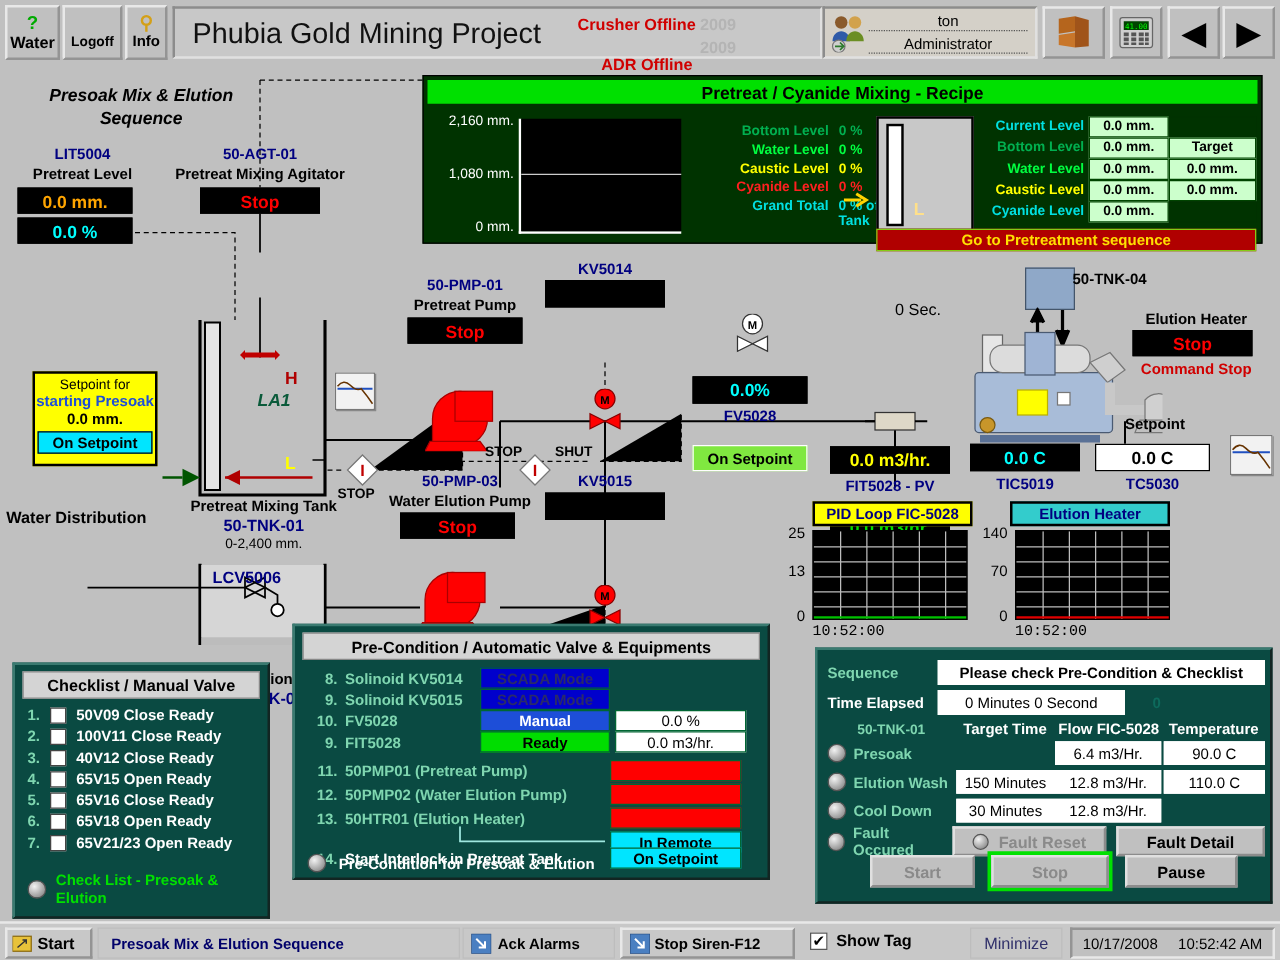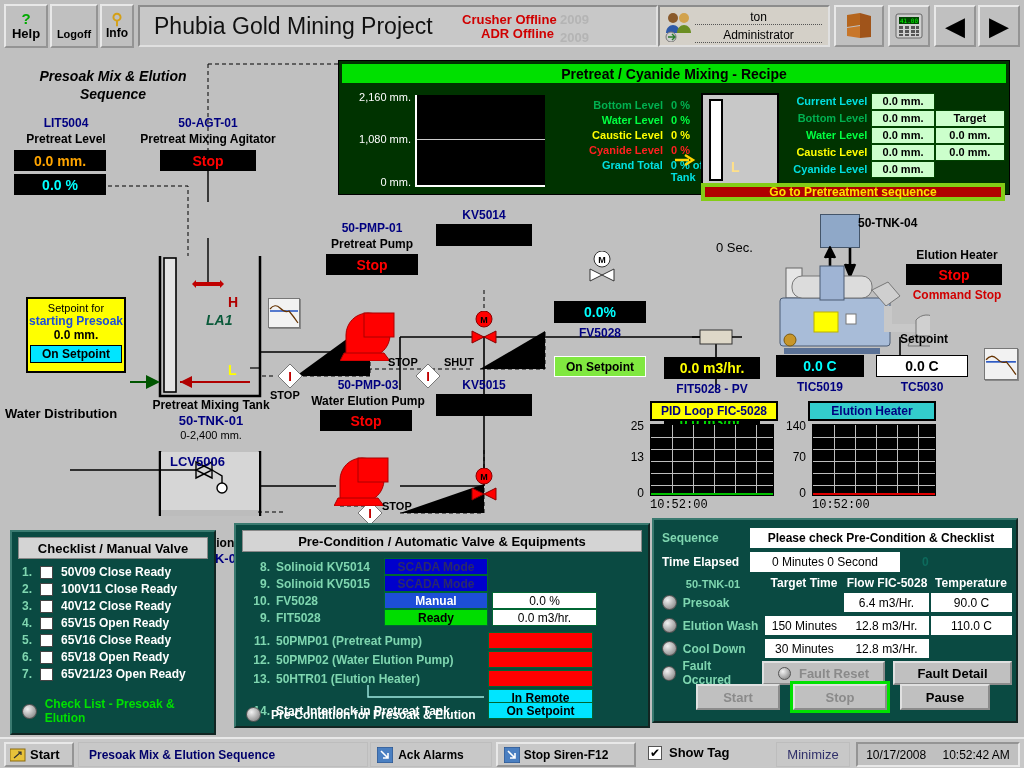--- a/index.html
+++ b/index.html
@@ -55,21 +55,21 @@
     margin:3px; height:19px; background:#00e000; color:#000;
     font-size:14px; font-weight:bold; display:flex; align-items:center; justify-content:center;
   }
   .rx-lab { font-size:11px; font-weight:bold; text-align:right; }
   .lvl-cell {
     background:#ccffcc; border:1px solid #004400; color:#000;
     font-size:11px; font-weight:bold; text-align:center;
   }
   #goto-pre {
     background:#b00000; color:#ffe000; font-size:12px; font-weight:bold;
-    display:flex; align-items:center; justify-content:center; border:4px solid #84cc16;
+    display:flex; align-items:center; justify-content:center; border:1px solid #84cc16;
     cursor:pointer;
   }
 
   
   .mlab { position:absolute; font-size:12px; font-weight:bold; color:#000080; text-align:center; }
   .mlabk { position:absolute; font-size:12px; font-weight:bold; color:#000; text-align:center; }
   .stopbox {
     background:#000; color:#ff0000; font-weight:bold; font-size:14px;
     display:flex; align-items:center; justify-content:center; border:1px solid #000;
   }
@@ -112,37 +112,37 @@
   .trendbase { position:absolute; left:0; height:2px; bottom:0; }
 </style>
 </head>
 <body>
 
 <div id="root">
 
   <div id="header" class="abs">
     <div class="hbtn abs" style="left:4px;top:4px;width:44px;height:44px;">
       <span class="glyph" style="color:#0a0;font-weight:bold;">?</span>
-      <span>Help</span>
+      <span>Water</span>
     </div>
     <div class="hbtn abs" style="left:50px;top:4px;width:48px;height:44px;justify-content:flex-end;padding-bottom:6px;">
       <span style="font-size:11px;">Logoff</span>
     </div>
     <div class="hbtn abs" style="left:100px;top:4px;width:34px;height:44px;">
       <span class="glyph" style="color:#d4a017;">⚲</span>
       <span style="font-size:12px;">Info</span>
     </div>
 
     <div id="title-bar" class="abs">
       <span>Phubia Gold Mining Project</span>
     </div>
 
     <div class="alarm-line" style="left:462px;top:12px;">Crusher Offline</div>
     <div class="alarm-ghost" style="left:560px;top:12px;">2009</div>
-    <div class="alarm-line" style="left:481px;top:26px;">ADR Offline</div>
+    <div class="alarm-line" style="left:481px;top:44px;">ADR Offline</div>
     <div class="alarm-ghost" style="left:560px;top:30px;">2009</div>
 
     <div id="user-box" class="abs">
       <svg width="32" height="32" viewBox="0 0 32 32" style="margin-left:3px;">
         <circle cx="10" cy="8" r="5" fill="#8a5a2b"></circle>
           <path d="M3 23c0-5 3.5-8 7-8s7 3 7 8z" fill="#2f5aa8"></path>
         <circle cx="21" cy="8" r="5" fill="#d2a24c"></circle>
           <path d="M14 23c0-5 3.5-8 7-8s7 3 7 8z" fill="#6b8e23"></path>
         <circle cx="8" cy="27" r="5" fill="#cfcfcf" stroke="#777"></circle>
           <path d="M5 27h6M9 24l3 3-3 3" stroke="#2b7a2b" fill="none" stroke-width="1.4"></path>
@@ -569,21 +569,21 @@
         <span class="ck-box"></span>
         <span class="ck-text" style="margin-left:8px;">65V21/23 Open Ready</span>
       </div>
     </div>
     <div style="position:absolute;left:10px;bottom:8px;display:flex;align-items:center;">
       <span class="lamp"></span>
       <span style="margin-left:8px;color:#00e000;font-size:12px;font-weight:bold;">Check List - Presoak &amp; Elution</span>
     </div>
   </div>
 
-  <div class="abs panel" style="left:234px;top:523px;width:416px;height:205px;">
+  <div class="abs panel" style="left:234px;top:499px;width:382px;height:205px;">
     <div class="panel-hdr" style="margin:5px 6px 0 6px;height:22px;">Pre-Condition / Automatic Valve &amp; Equipments</div>
 
     <div style="position:absolute;left:10px;top:33px;width:400px;">
       <div style="display:flex;align-items:center;height:17px;">
         <span class="pc-num" style="width:24px;text-align:right;">8.</span>
         <span class="pc-text" style="width:108px;margin-left:6px;">Solinoid KV5014</span>
         <span class="mode-cell" style="width:104px;height:17px;background:#0000cc;color:#2a2a6a;">SCADA Mode</span>
       </div>
       <div style="display:flex;align-items:center;height:17px;">
         <span class="pc-num" style="width:24px;text-align:right;">9.</span>

